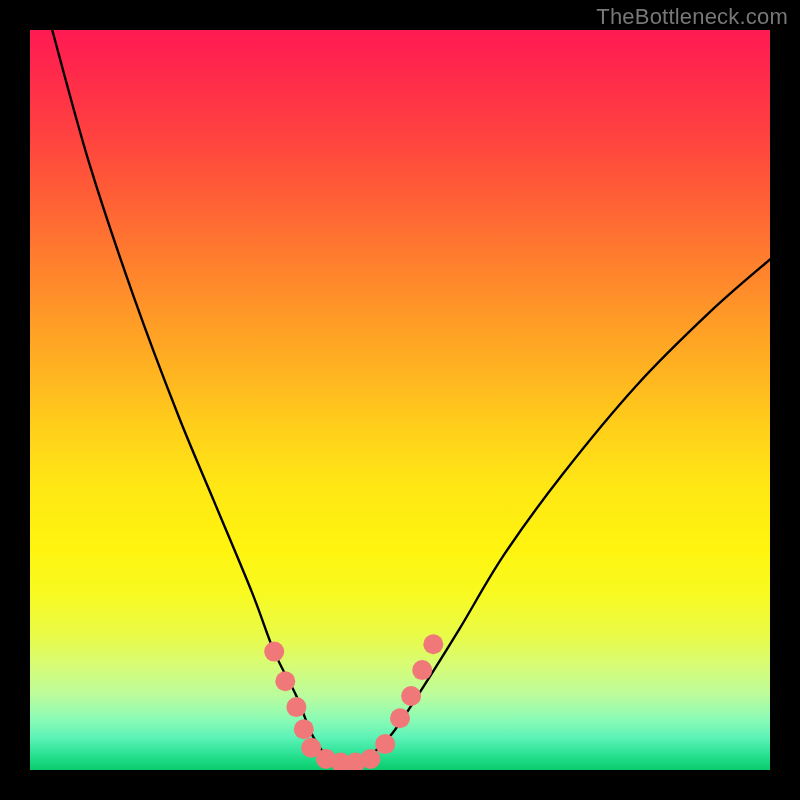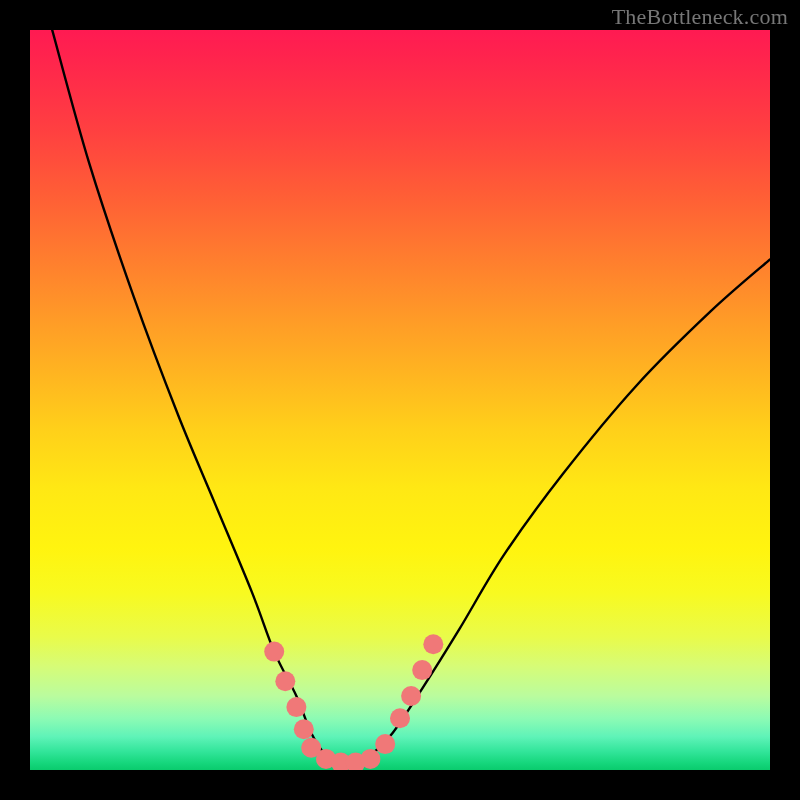--- a/index.html
+++ b/index.html
@@ -9,21 +9,20 @@
     height: 800px;
     background: #000;
     overflow: hidden;
     font-family: Arial, Helvetica, sans-serif;
   }
   .frame {
     position: relative;
     width: 800px;
     height: 800px;
     background: #000;
-    font-family: Liberation Serif, serif;
   }
   .watermark {
     position: absolute;
     top: 4px;
     right: 12px;
     color: #777;
     font-size: 22px;
     font-weight: 500;
     letter-spacing: 0.2px;
     z-index: 10;

